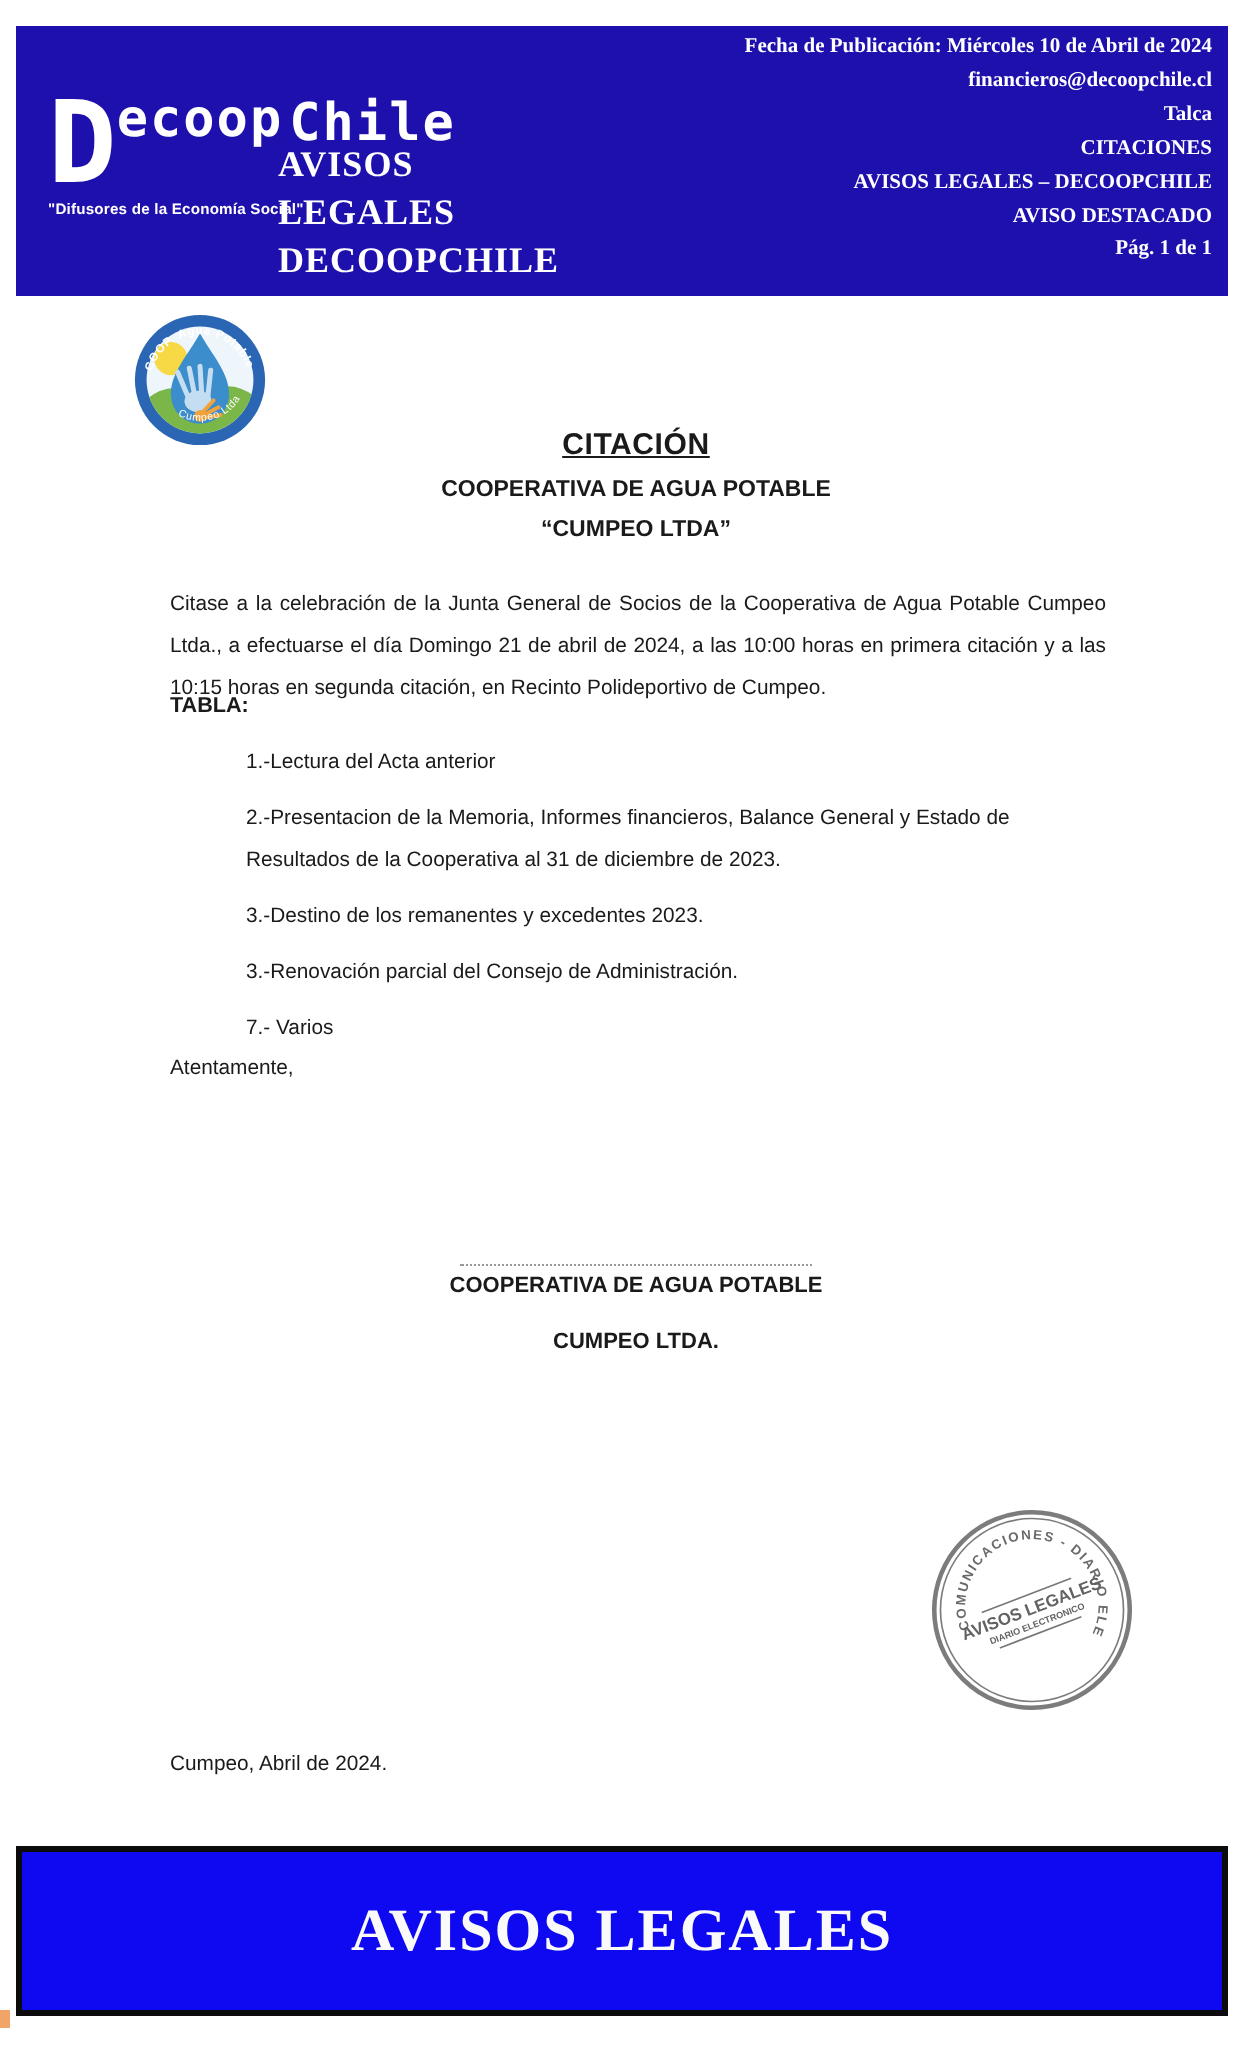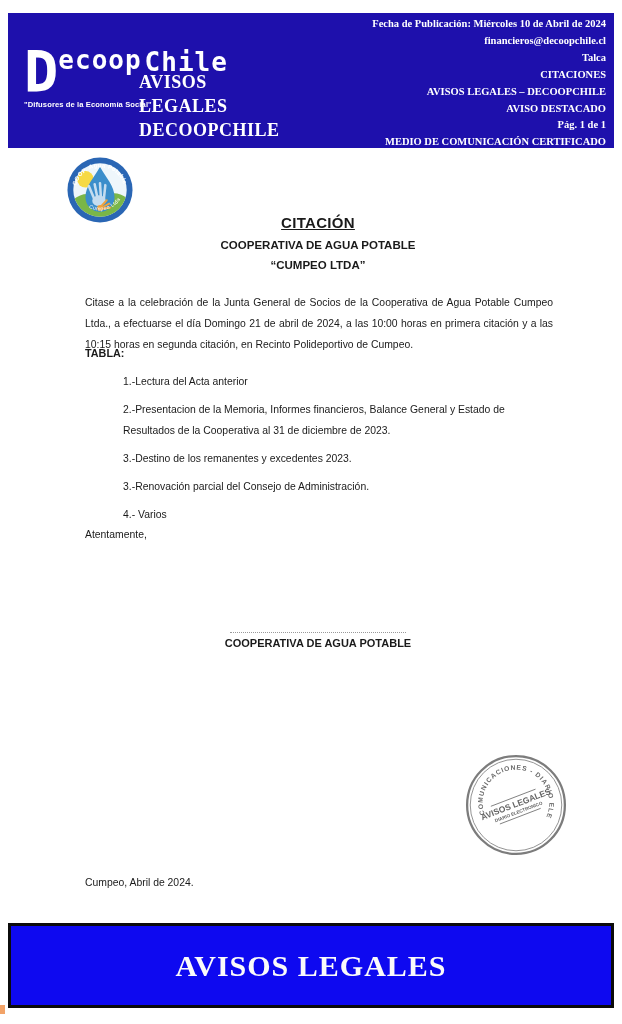--- a/index.html
+++ b/index.html
@@ -87,21 +87,20 @@
     </div>
 
     <div class="meta">
       <div>Fecha de Publicación: Miércoles 10 de Abril de 2024</div>
       <div>financieros@decoopchile.cl</div>
       <div>Talca</div>
       <div>CITACIONES</div>
       <div>AVISOS LEGALES – DECOOPCHILE</div>
       <div>AVISO DESTACADO</div>
       <div>Pág. 1 de 1</div>
-      <div>MEDIO DE COMUNICACIÓN CERTIFICADO</div>
     </div>
   </div>
 
   <svg class="coop-logo" width="68" height="68" viewBox="0 0 70 70">
     <defs>
       <clipPath id="coop-clip">
           <circle cx="35" cy="35" r="27.5"></circle>
         </clipPath>
       <path id="arc-top" d="M 9.5 37 A 25.5 25.5 0 0 1 60.5 37" fill="none"></path>
       <path id="arc-bottom" d="M 12 40 A 24.5 24.5 0 0 0 58 40" fill="none"></path>
@@ -142,28 +141,29 @@
 
   <p class="body-par">Citase a la celebración de la Junta General de Socios de la Cooperativa de Agua Potable Cumpeo Ltda., a efectuarse el día Domingo 21 de abril de 2024, a las 10:00 horas en primera citación y a las 10:15 horas en segunda citación, en Recinto Polideportivo de Cumpeo.</p>
 
   <div class="agenda-label">TABLA:</div>
 
   <div class="agenda">
     <div class="agenda-item">1.-Lectura del Acta anterior</div>
     <div class="agenda-item">2.-Presentacion de la Memoria, Informes financieros, Balance General y Estado de Resultados de la Cooperativa al 31 de diciembre de 2023.</div>
     <div class="agenda-item">3.-Destino de los remanentes y excedentes 2023.</div>
     <div class="agenda-item">3.-Renovación parcial del Consejo de Administración.</div>
-    <div class="agenda-item">4.- Varios</div>
+    <div class="agenda-item">7.- Varios</div>
   </div>
 
   <div class="closing">Atentamente,</div>
 
   <div class="sig-block">
     <div class="sig-rule"></div>
     <div class="sig-line">COOPERATIVA DE AGUA POTABLE</div>
+    <div class="sig-line">CUMPEO LTDA.</div>
   </div>
 
   <svg class="stamp" width="104" height="104" viewBox="0 0 100 100">
     <defs>
       <path id="stamp-ring" d="M 21 61.5 A 32 32 0 1 1 79 61.5" fill="none"></path>
     </defs>
     <circle cx="50" cy="50" r="47" fill="none" stroke="#6b6b6b" stroke-width="2.2"></circle>
     <circle cx="50" cy="50" r="44" fill="none" stroke="#6b6b6b" stroke-width="0.8"></circle>
     <text font-family="Liberation Sans, sans-serif" font-size="6.4" font-weight="bold" fill="#555555" letter-spacing="0.9">
       <textPath href="#stamp-ring" startOffset="2%">COMUNICACIONES - DIARIO ELECTRONICO</textPath>

